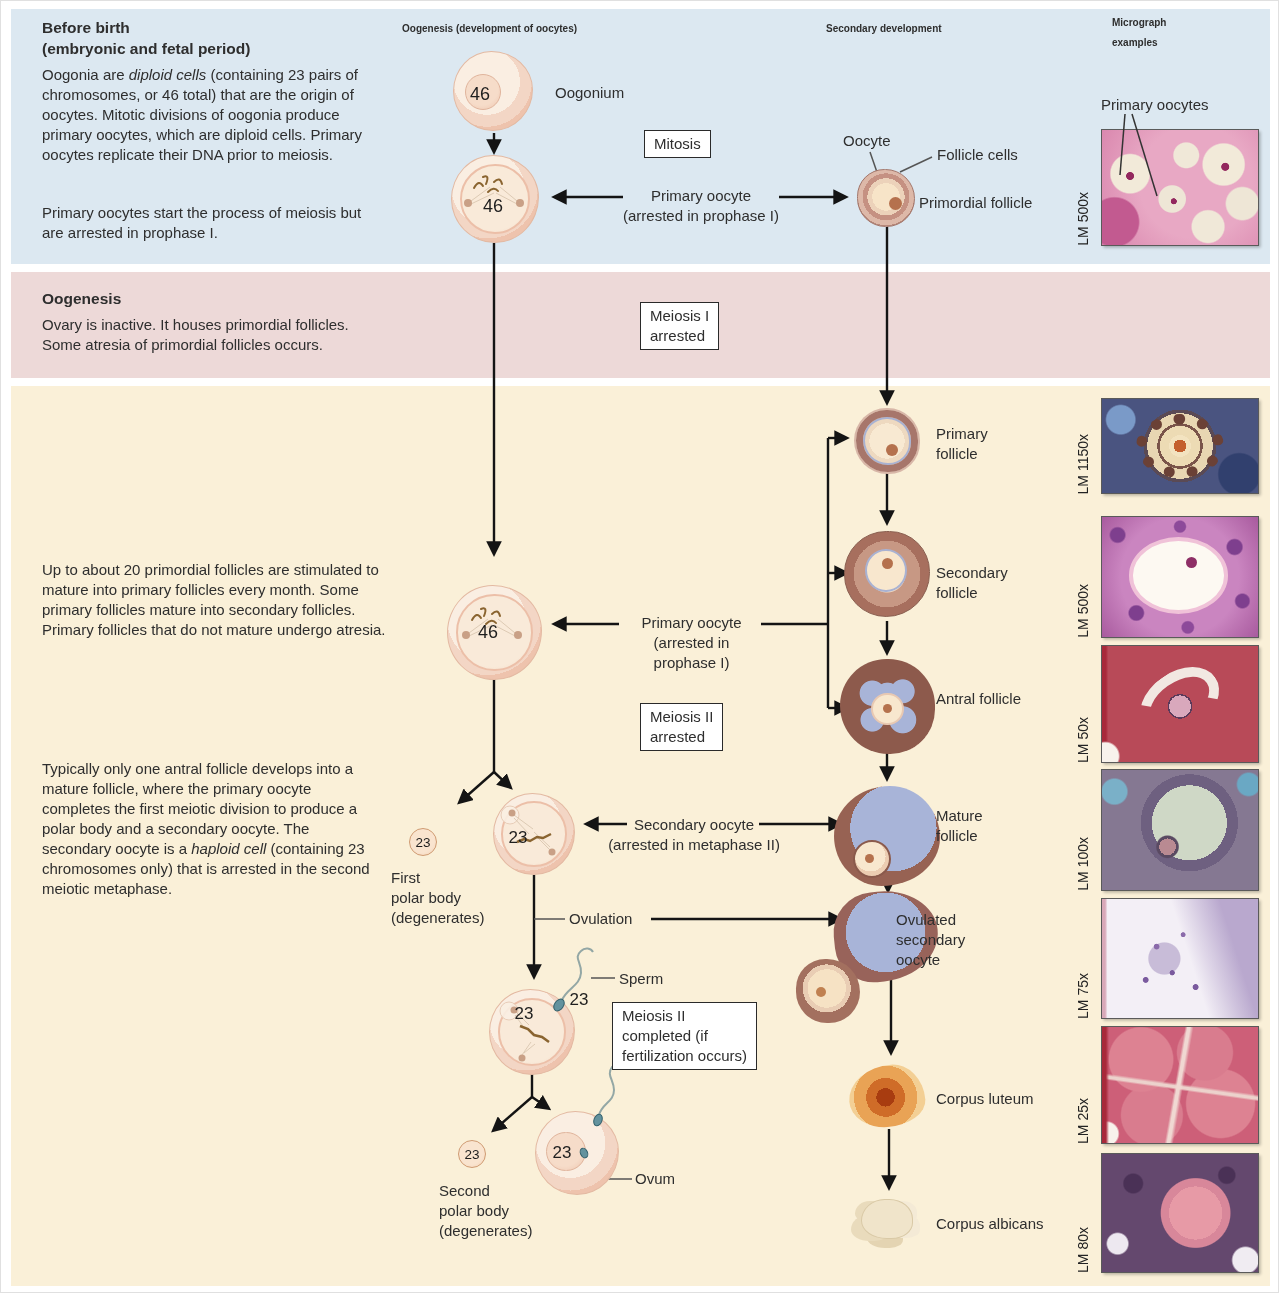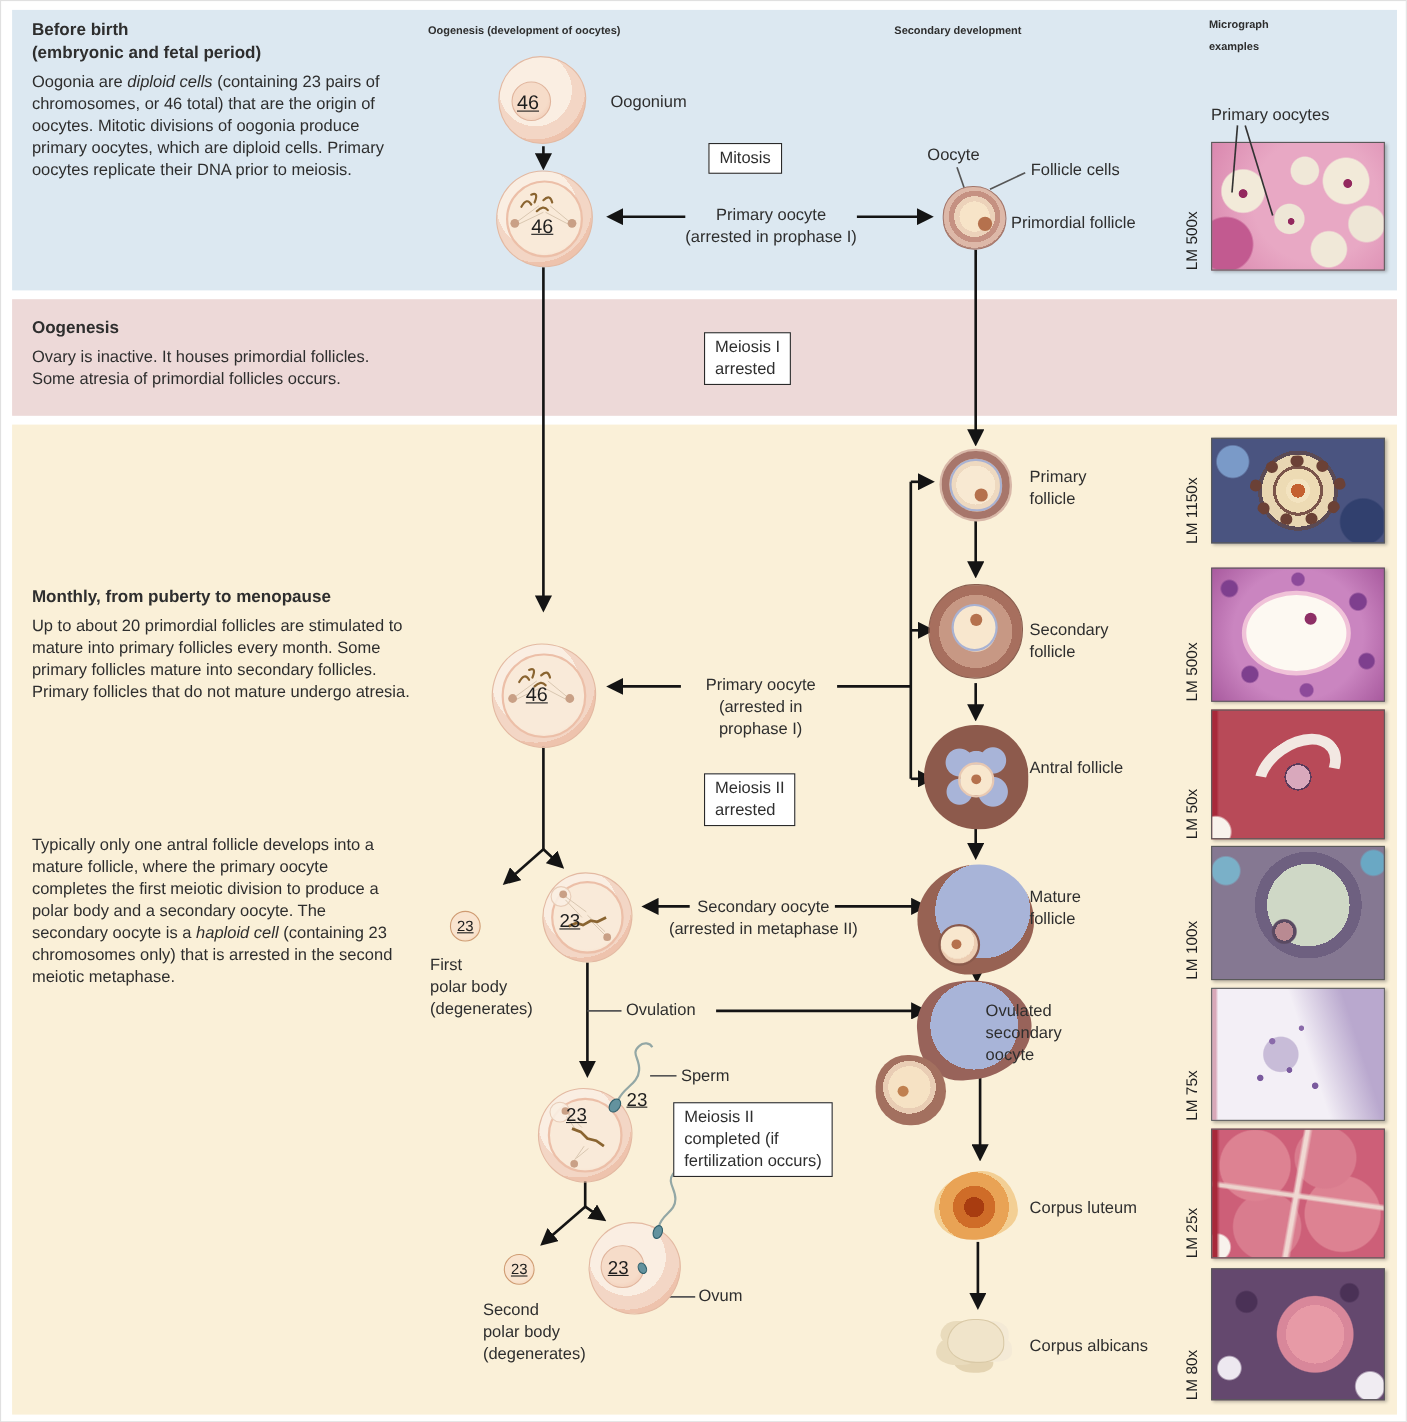--- a/index.html
+++ b/index.html
@@ -1,26 +1,26 @@
 <!DOCTYPE html>
 <html><head>
 <meta charset="utf-8">
 <style>
   html,body{margin:0;padding:0;background:#fff;}
   #canvas{position:relative;width:1279px;height:1293px;background:#fff;font-family:"Liberation Sans",sans-serif;color:#2e2e2e;overflow:hidden;border:1px solid #e0e0e0;box-sizing:border-box;}
   .band{position:absolute;left:10px;width:1259px;}
   .band.blue{top:8px;height:255px;background:#dce8f1;}
   .band.pink{top:271px;height:106px;background:#edd9d8;}
   .band.cream{top:385px;height:900px;background:#faf0d8;}
-  .txt{position:absolute;font-size:15px;line-height:20px;white-space:pre-line;z-index:7;}
+  .txt{position:absolute;font-size:15px;line-height:20px;white-space:pre-line;z-index:7;margin-left:13px;}
   .hdr{font-weight:bold;font-size:10px;line-height:20px;}
   .subhdr{font-weight:bold;font-size:15.5px;line-height:21px;}
   .lbl{position:absolute;font-size:15px;line-height:20px;white-space:pre-line;z-index:7;}
   .ctr{text-align:center;}
-  .num{position:absolute;transform:translate(-50%,-50%);font-size:18px;color:#1e1e1e;z-index:7;text-decoration:underline;}
+  .num{position:absolute;transform:translate(-50%,-50%);font-size:18px;color:#1e1e1e;z-index:7;}
   .num.sm{font-size:13.5px;}
   .box{position:absolute;background:#fff;border:1.6px solid #2a2a2a;padding:3px 9px;font-size:15px;line-height:20px;white-space:pre-line;z-index:7;}
   svg.overlay{position:absolute;left:0;top:0;z-index:3;}
   svg.deco{position:absolute;left:0;top:0;z-index:6;}
   .cell{position:absolute;z-index:4;border-radius:48% 52% 50% 50% / 50% 48% 52% 50%;
     background:radial-gradient(circle at 42% 38%, #faeee2 0 50%, #f3d6c5 50% 68%, #eec3ad 68% 80%, #f5ddd0 80% 92%, #efccba 92% 100%);
     border:1px solid #e3b9a2;box-sizing:border-box;}
   .cell .inner{position:absolute;inset:9%;border-radius:50%;background:radial-gradient(circle at 48% 42%, #f9ead9 0 70%, #f2d4bf 100%);border:2px solid #ecbfa8;}
   .cell .nuc{position:absolute;border-radius:50%;background:radial-gradient(circle at 45% 40%, #f6dcc9 0 60%, #eec3ac 100%);border:1px solid #e0b49c;}
   .pb{position:absolute;z-index:4;width:28px;height:28px;border-radius:50%;background:radial-gradient(circle at 45% 42%, #f9e4cf 0 60%, #f2cfb2 100%);border:1.5px solid #cf9b72;box-sizing:border-box;}
@@ -252,26 +252,26 @@
     <g>
       <path d="M598,1114 C601,1102 613,1101 613,1089 C613,1079 605,1074 611,1066 C614,1062 619,1063 621,1066" stroke="#93a7a5" stroke-width="2" fill="none"></path>
       <ellipse cx="597" cy="1119" rx="4" ry="6" fill="#63929e" stroke="#2f5f6b" transform="rotate(20 597 1119)"></ellipse>
     </g>
     <ellipse cx="583" cy="1152" rx="3.5" ry="5" fill="#63929e" stroke="#2f5f6b" transform="rotate(-25 583 1152)"></ellipse>
   </svg>
 
   <div class="txt subhdr" style="left:28px;top:16px;width:340px">Before birth
 (embryonic and fetal period)</div>
   <div class="txt" style="left:28px;top:64px;width:345px"><span>Oogonia are </span><i>diploid cells</i><span> (containing 23 pairs of chromosomes, or 46 total) that are the origin of oocytes. Mitotic divisions of oogonia produce primary oocytes, which are diploid cells. Primary oocytes replicate their DNA prior to meiosis.</span></div>
+  <div class="txt" style="left:28px;top:202px;width:345px">Primary oocytes start the process of meiosis but are arrested in prophase I.</div>
 
   <div class="txt subhdr" style="left:28px;top:287px">Oogenesis</div>
   <div class="txt" style="left:28px;top:314px;width:420px">Ovary is inactive. It houses primordial follicles.
 Some atresia of primordial follicles occurs.</div>
 
-  <div class="txt subhdr" style="left:28px;top:531px;width:340px">Monthly, from puberty to menopause</div>
   <div class="txt" style="left:28px;top:559px;width:348px">Up to about 20 primordial follicles are stimulated to mature into primary follicles every month. Some primary follicles mature into secondary follicles. Primary follicles that do not mature undergo atresia.</div>
 
   <div class="txt" style="left:28px;top:758px;width:332px"><span>Typically only one antral follicle develops into a mature follicle, where the primary oocyte completes the first meiotic division to produce a polar body and a secondary oocyte. The secondary oocyte is a </span><i>haploid cell</i><span> (containing 23 chromosomes only) that is arrested in the second meiotic metaphase.</span></div>
 
   <div class="txt hdr" style="left:388px;top:18px">Oogenesis (development of oocytes)</div>
   <div class="txt hdr" style="left:812px;top:18px">Secondary development</div>
   <div class="txt hdr" style="left:1098px;top:12px">Micrograph
 examples</div>
 
   <div class="box" style="left:643px;top:129px">Mitosis</div>

